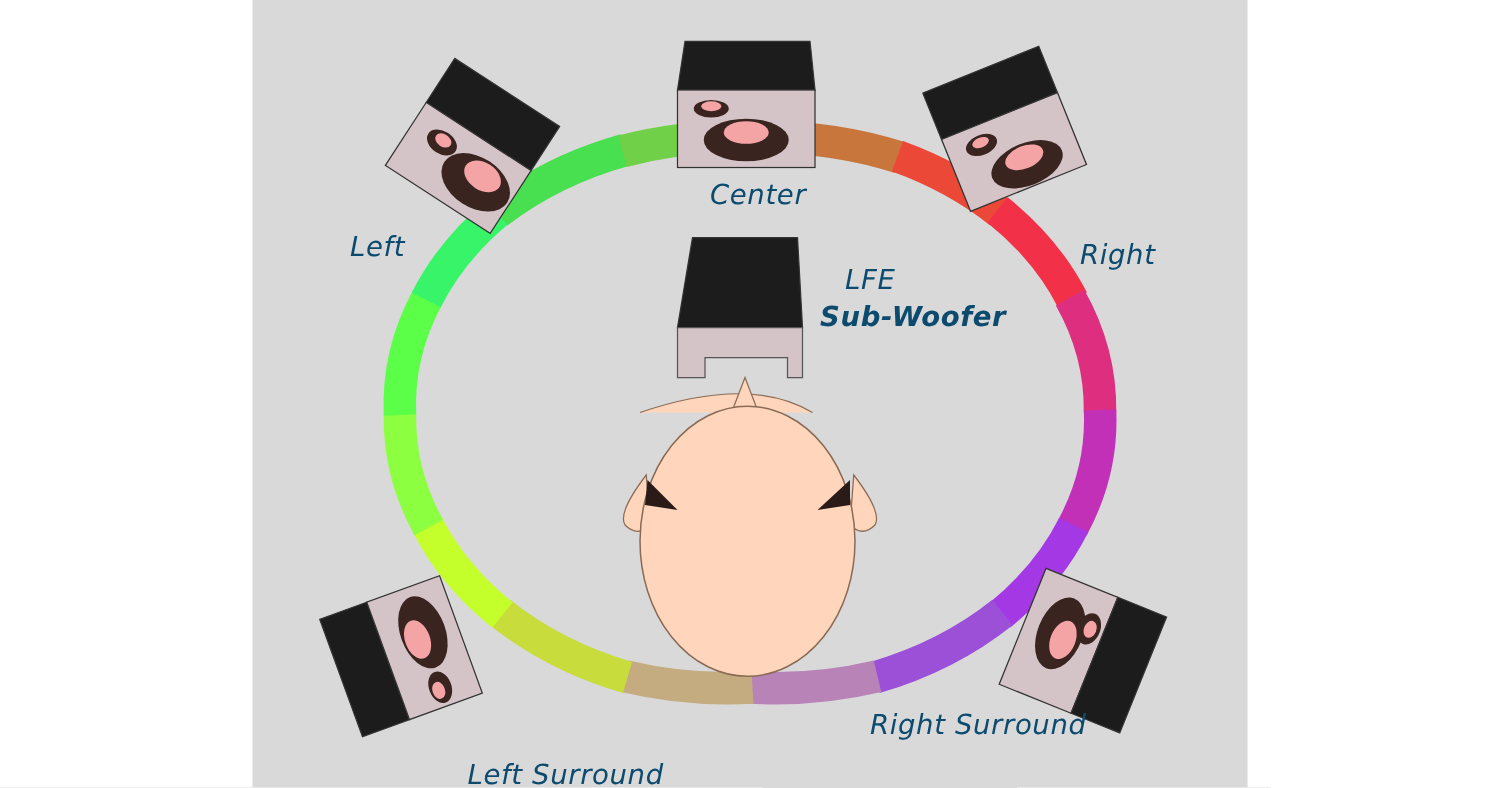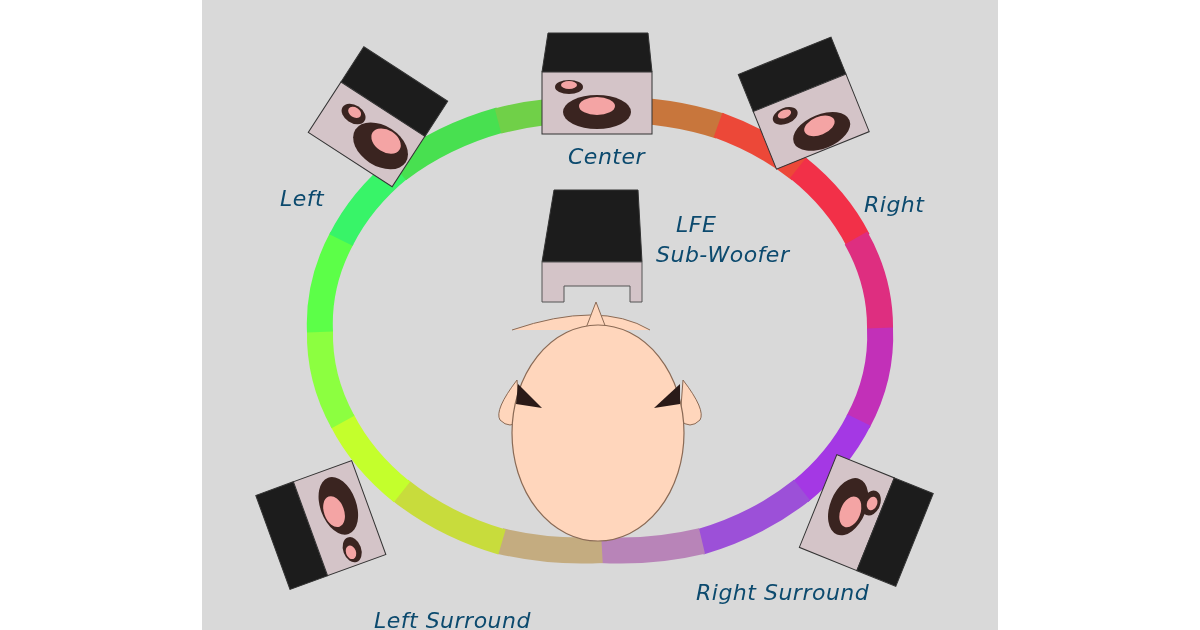--- a/index.html
+++ b/index.html
@@ -106,15 +106,15 @@
     <ellipse cx="598" cy="433" rx="86" ry="108" fill="#ffd6bc" stroke="#8a6a55" stroke-width="1.2"></ellipse>
     <polygon points="518,384 542,408 516,404" fill="#2a1a18"></polygon>
     <polygon points="680,384 654,408 680,404" fill="#2a1a18"></polygon>
   </g>
 </svg>
 
 <div class="label" style="left:280px; top:186px;">Left</div>
 <div class="label" style="left:568px; top:144px;">Center</div>
 <div class="label" style="left:864px; top:192px;">Right</div>
 <div class="label" style="left:656px; top:212px;margin-left:20px;">LFE</div>
-<div class="label" style="left:656px; top:242px;">Sub-Woofer</div>
+<div class="label" style="left:656px; top:242px;font-weight:bold;">Sub-Woofer</div>
 <div class="label" style="left:374px; top:568px;margin-top:40px;">Left  Surround</div>
-<div class="label" style="left:696px; top:568px;margin-top:12px;">Right  Surround</div>
+<div class="label" style="left:696px; top:568px;">Right  Surround</div>
 
 </body></html>

